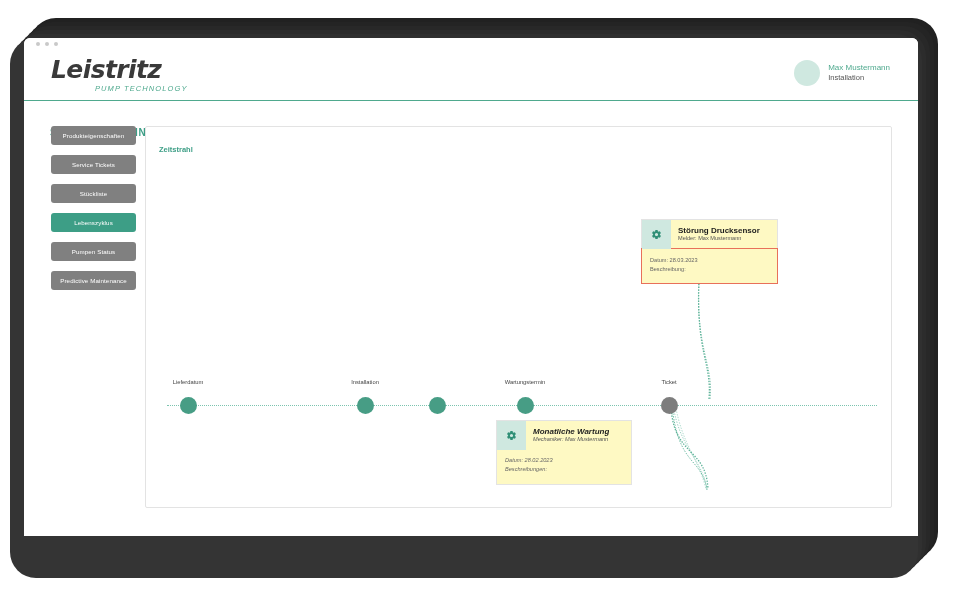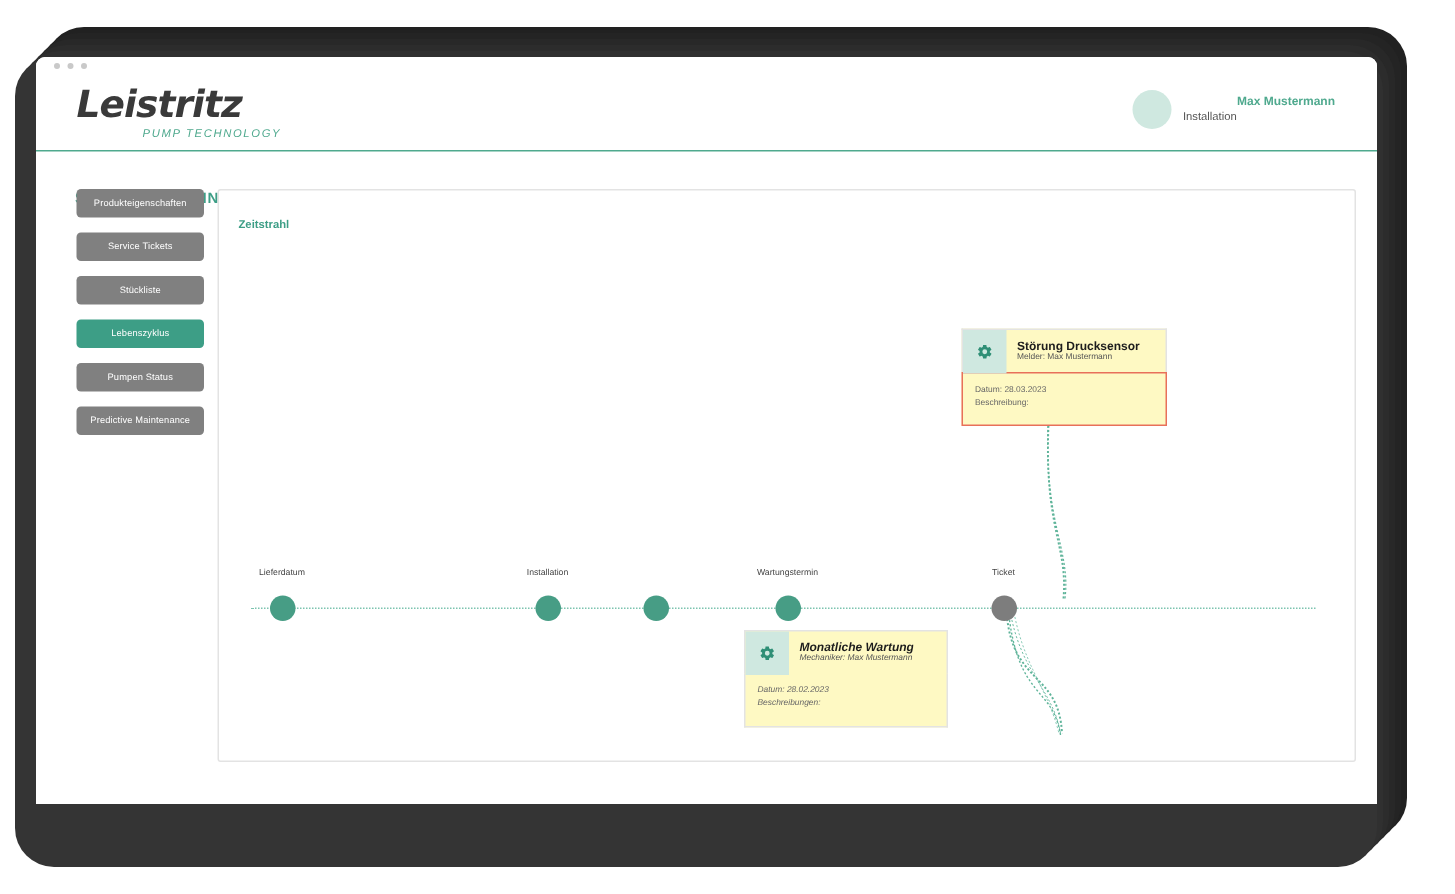--- a/index.html
+++ b/index.html
@@ -125,24 +125,23 @@
     gap: 8px;
   }
   .avatar {
     width: 26px;
     height: 26px;
     border-radius: 50%;
     background: #cfe8e0;
   }
   .user-name {
     font-size: 8px;
-    font-weight: bold;
+    font-weight: normal;
     color: #4fa98e;
     line-height: 1.35;
-    margin-left: 36px;
   }
   .user-role {
     font-size: 7.5px;
     color: #555;
     line-height: 1.35;
   }
 
   
   .page-title {
     position: absolute;
@@ -181,21 +180,20 @@
   
   .panel {
     position: absolute;
     left: 121px;
     top: 88px;
     width: 745px;
     height: 380px;
     border: 1px solid #e3e3e3;
     background: #ffffff;
     border-radius: 2px;
-    padding-left: 12px;
   }
   .panel-title {
     position: absolute;
     left: 13px;
     top: 18px;
     font-size: 7.5px;
     font-weight: bold;
     color: #3d9e86;
   }
 

